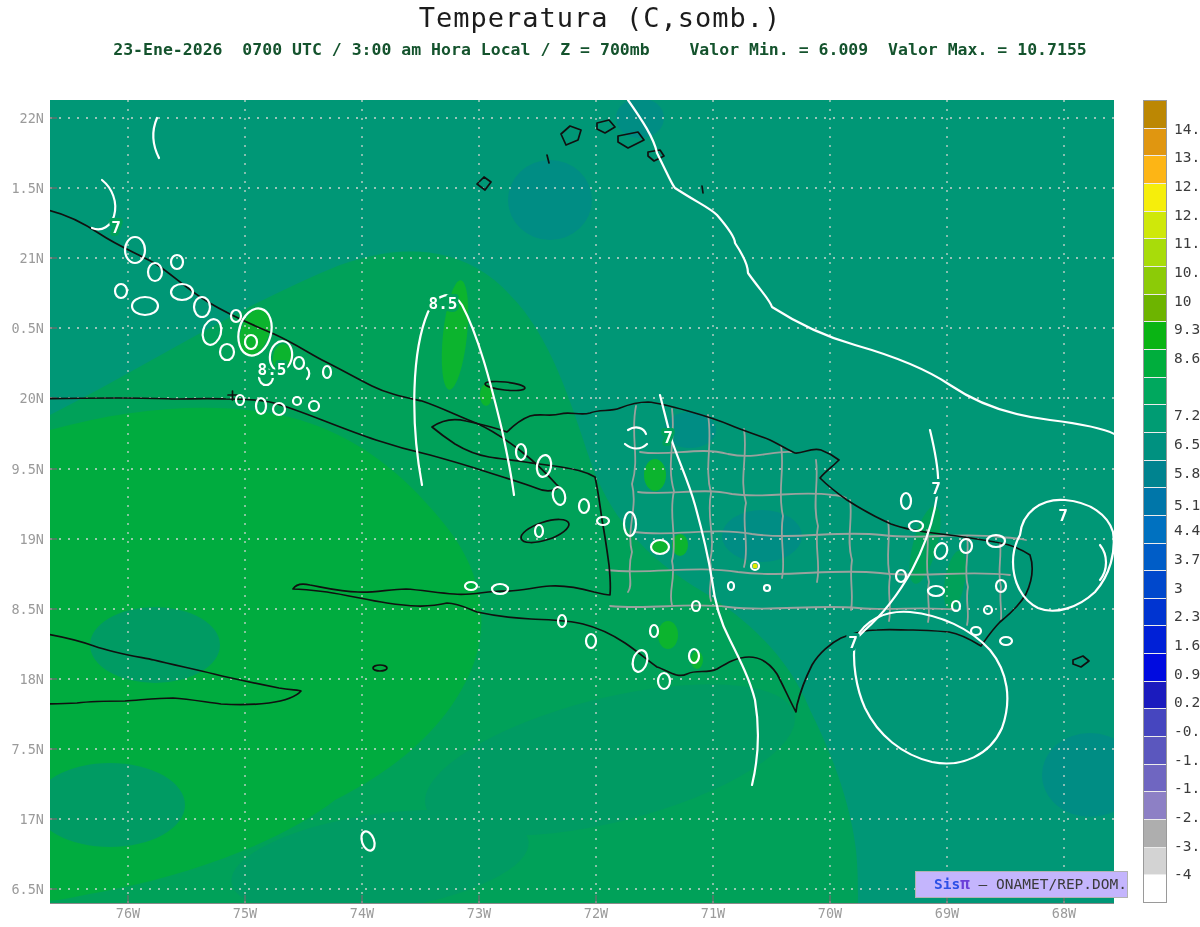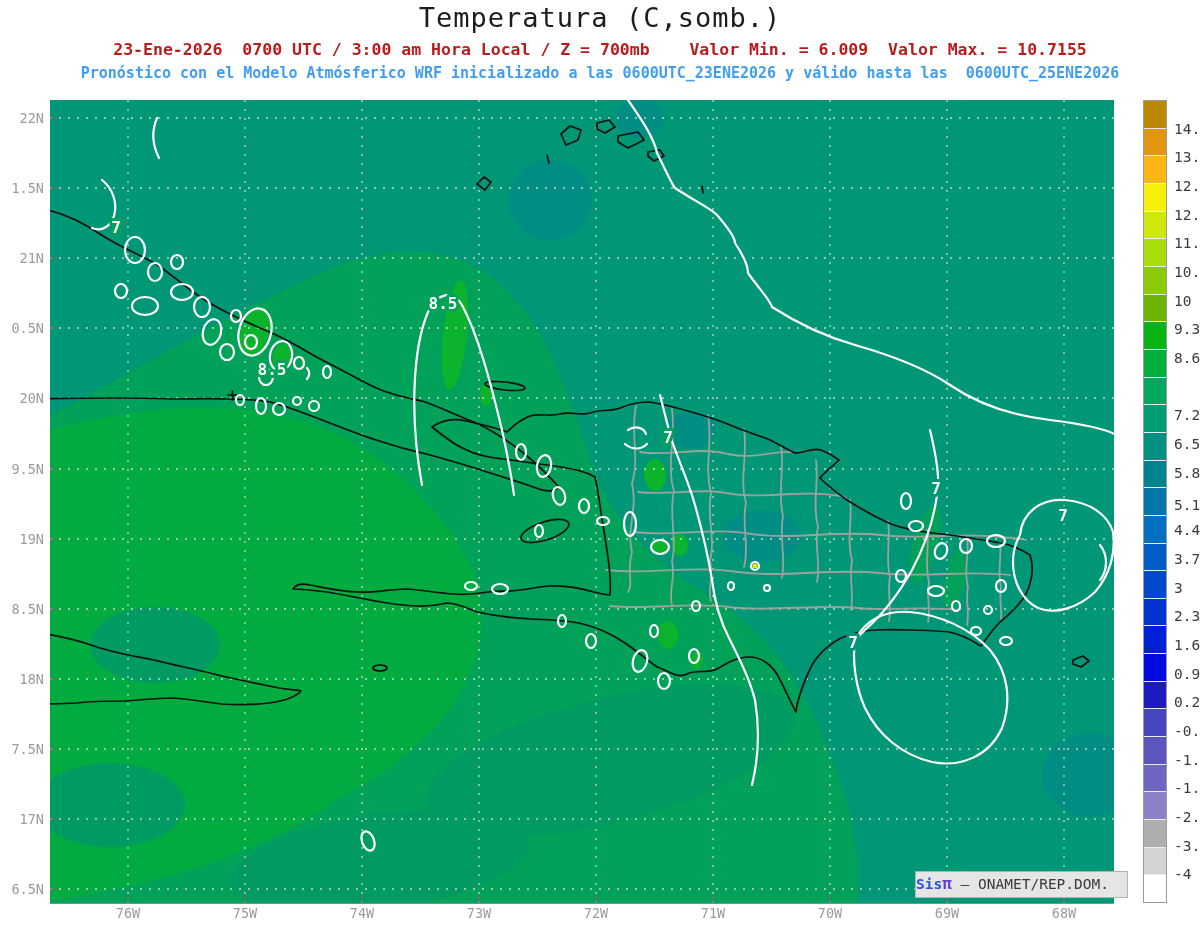--- a/index.html
+++ b/index.html
@@ -1,49 +1,48 @@
 <!DOCTYPE html>
 <html><head>
 <meta charset="utf-8">
 <style>
   html,body{margin:0;padding:0;background:#fff;}
   #stage{position:relative;width:1200px;height:927px;background:#fff;overflow:hidden;
          font-family:"DejaVu Sans Mono","Liberation Mono",monospace;}
   .hline{position:absolute;left:0;right:0;text-align:center;white-space:pre;}
   #title{top:2px;font-size:27px;letter-spacing:1px;color:#1c1c1c;}
-  #line2{top:40px;font-size:16.5px;color:#b91c1c;font-weight:bold;}
+  #line2{top:40px;font-size:16.5px;color:#14532d;font-weight:bold;}
   #line3{top:64px;font-size:15px;color:#3f9df2;font-weight:bold;}
   #map{position:absolute;left:50px;top:100px;width:1064px;height:803px;border-bottom:1px solid #8a8a8a;}
   #map svg{display:block;}
   .lat{position:absolute;left:0;width:44px;text-align:right;font-size:13.5px;color:#9b9b9b;height:18px;line-height:18px;}
   .lon{position:absolute;width:44px;text-align:center;font-size:13.5px;color:#9b9b9b;top:905px;height:16px;line-height:16px;}
   #cbar{position:absolute;left:1143px;top:100px;width:24px;height:803px;display:flex;flex-direction:column;
         border:1px solid #9a9a9a;box-sizing:border-box;}
   .cbcell{flex:1;border-bottom:1px solid #ececec;}
   .cbcell:last-child{border-bottom:none;}
   .cblab{position:absolute;left:1174px;font-size:14.5px;color:#3b3b3b;height:18px;line-height:18px;white-space:nowrap;}
-  #wm{position:absolute;left:915px;top:871px;width:213px;height:27px;background:#e5e5e5;border:1.5px solid #b3b3b3;
-      box-sizing:border-box;text-align:left;font-size:14.5px;line-height:23px;white-space:pre;}
+  #wm{position:absolute;left:915px;top:871px;width:213px;height:27px;background:#c4b5fd;border:1.5px solid #b3b3b3;
+      box-sizing:border-box;text-align:right;font-size:14.5px;line-height:23px;white-space:pre;}
   #wm .sis{color:#2d50e6;font-weight:bold;}
   #wm .pi{color:#6a3fd8;font-weight:bold;font-size:16px;}
   #wm .org{color:#3a3a3a;}
   .ct{fill:#ffffff;font:bold 16px "DejaVu Sans Mono",monospace;paint-order:stroke;stroke-width:6px;
       stroke-linejoin:round;text-anchor:middle;dominant-baseline:middle;}
   .coast{fill:none;stroke:#101010;stroke-width:1.7;stroke-linejoin:round;stroke-linecap:round;}
   .prov{fill:none;stroke:#9aa29e;stroke-width:1.8;stroke-linejoin:round;stroke-linecap:round;}
   .wc{fill:none;stroke:#ffffff;stroke-width:2.2;stroke-linejoin:round;stroke-linecap:round;}
 </style>
 </head>
 <body>
 
 <div id="stage">
 
   <div id="title" class="hline">Temperatura (C,somb.)</div>
   <div id="line2" class="hline">23-Ene-2026  0700 UTC / 3:00 am Hora Local / Z = 700mb    Valor Min. = 6.009  Valor Max. = 10.7155</div>
-  <div id="line3" class="hline">Pronóstico con el Modelo Atmósferico WRF inicializado a las 0600UTC_23ENE2026 y válido hasta las  0600UTC_25ENE2026</div>
 
   <div id="latlabels">
       <div class="lat" style="top: 109px;">22N</div>
       <div class="lat" style="top: 179px;">1.5N</div>
       <div class="lat" style="top: 249px;">21N</div>
       <div class="lat" style="top: 319px;">0.5N</div>
       <div class="lat" style="top: 389px;">20N</div>
       <div class="lat" style="top: 460px;">9.5N</div>
       <div class="lat" style="top: 530px;">19N</div>
       <div class="lat" style="top: 600px;">8.5N</div>

